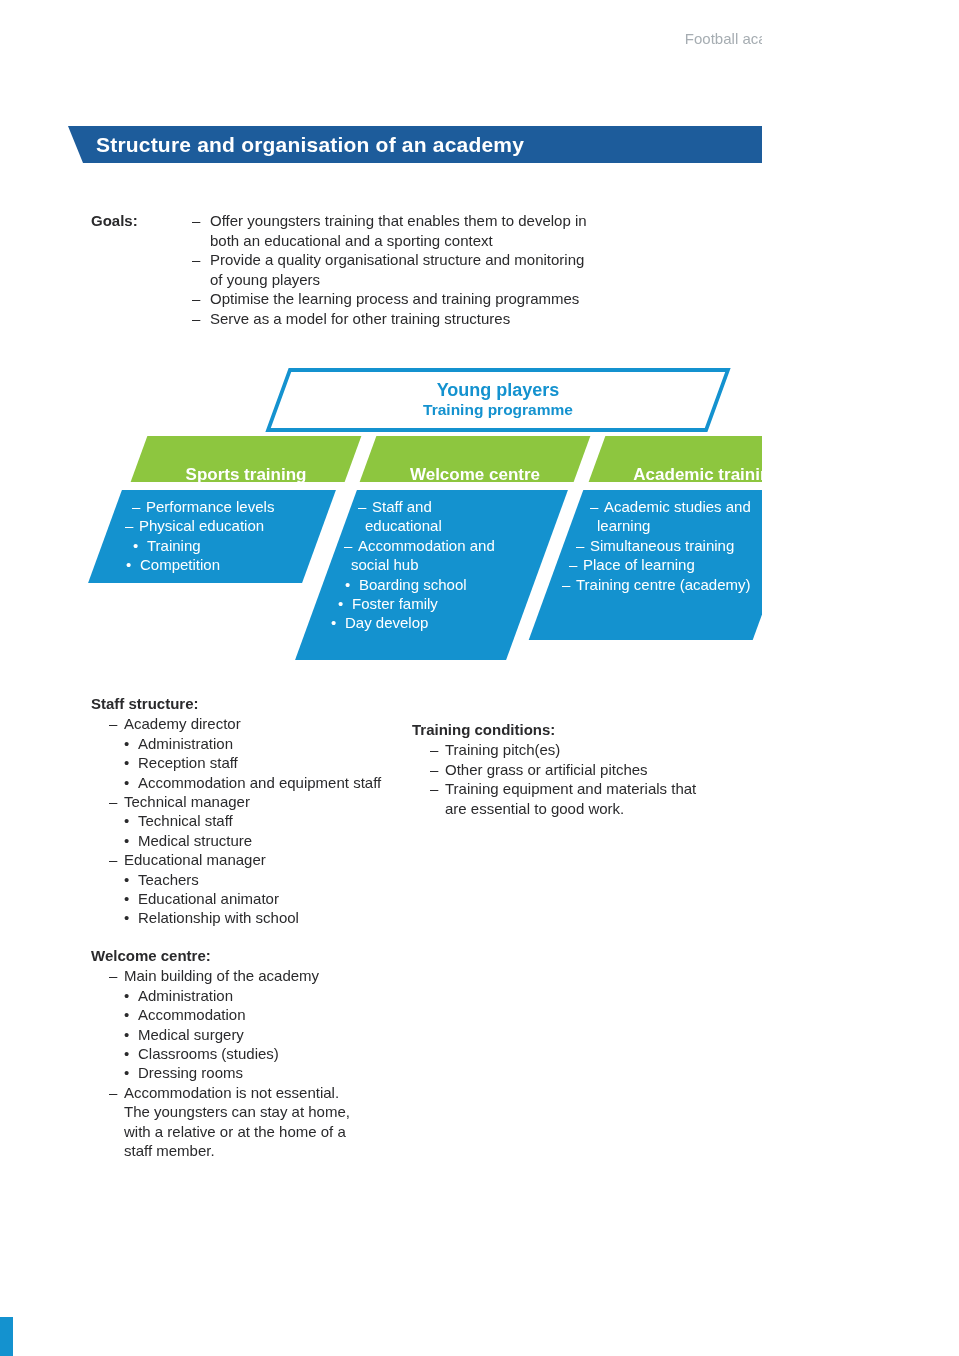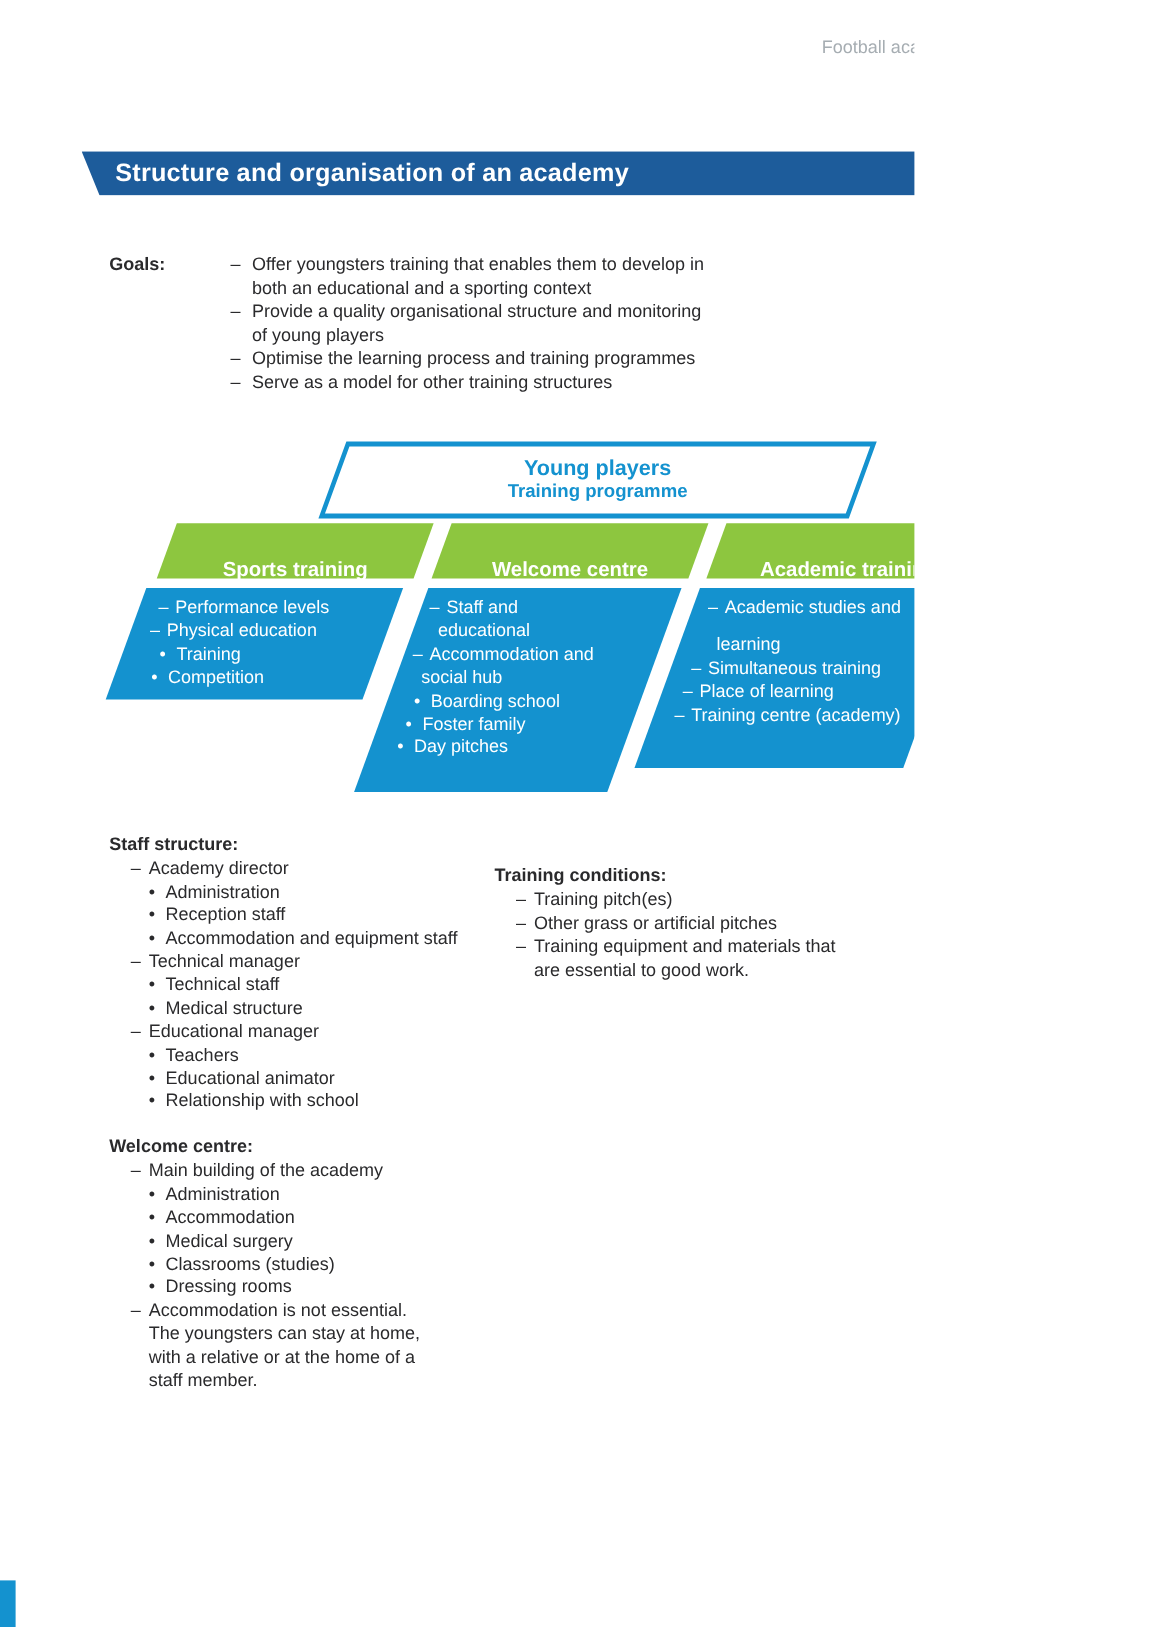--- a/index.html
+++ b/index.html
@@ -154,29 +154,29 @@
         <div class="dline" style="margin-left: -13px;">
           <span class="dmk">•</span>
           <span>Boarding school</span>
         </div>
         <div class="dline" style="margin-left: -20px;">
           <span class="dmk">•</span>
           <span>Foster family</span>
         </div>
         <div class="dline" style="margin-left: -27px;">
           <span class="dmk">•</span>
-          <span>Day pitches</span>
+          <span>Day develop</span>
         </div>
       </div>
     <div class="boxtext t2">
         <div class="dline" style="margin-left: 0px;">
           <span class="dmk">–</span>
           <span>Academic studies and</span>
         </div>
-        <div class="dline" style="margin-left: 7px; margin-top: 12px;">
+        <div class="dline" style="margin-left: 7px;">
           <span>learning</span>
         </div>
         <div class="dline" style="margin-left: -14px;">
           <span class="dmk">–</span>
           <span>Simultaneous training</span>
         </div>
         <div class="dline" style="margin-left: -21px;">
           <span class="dmk">–</span>
           <span>Place of learning</span>
         </div>

